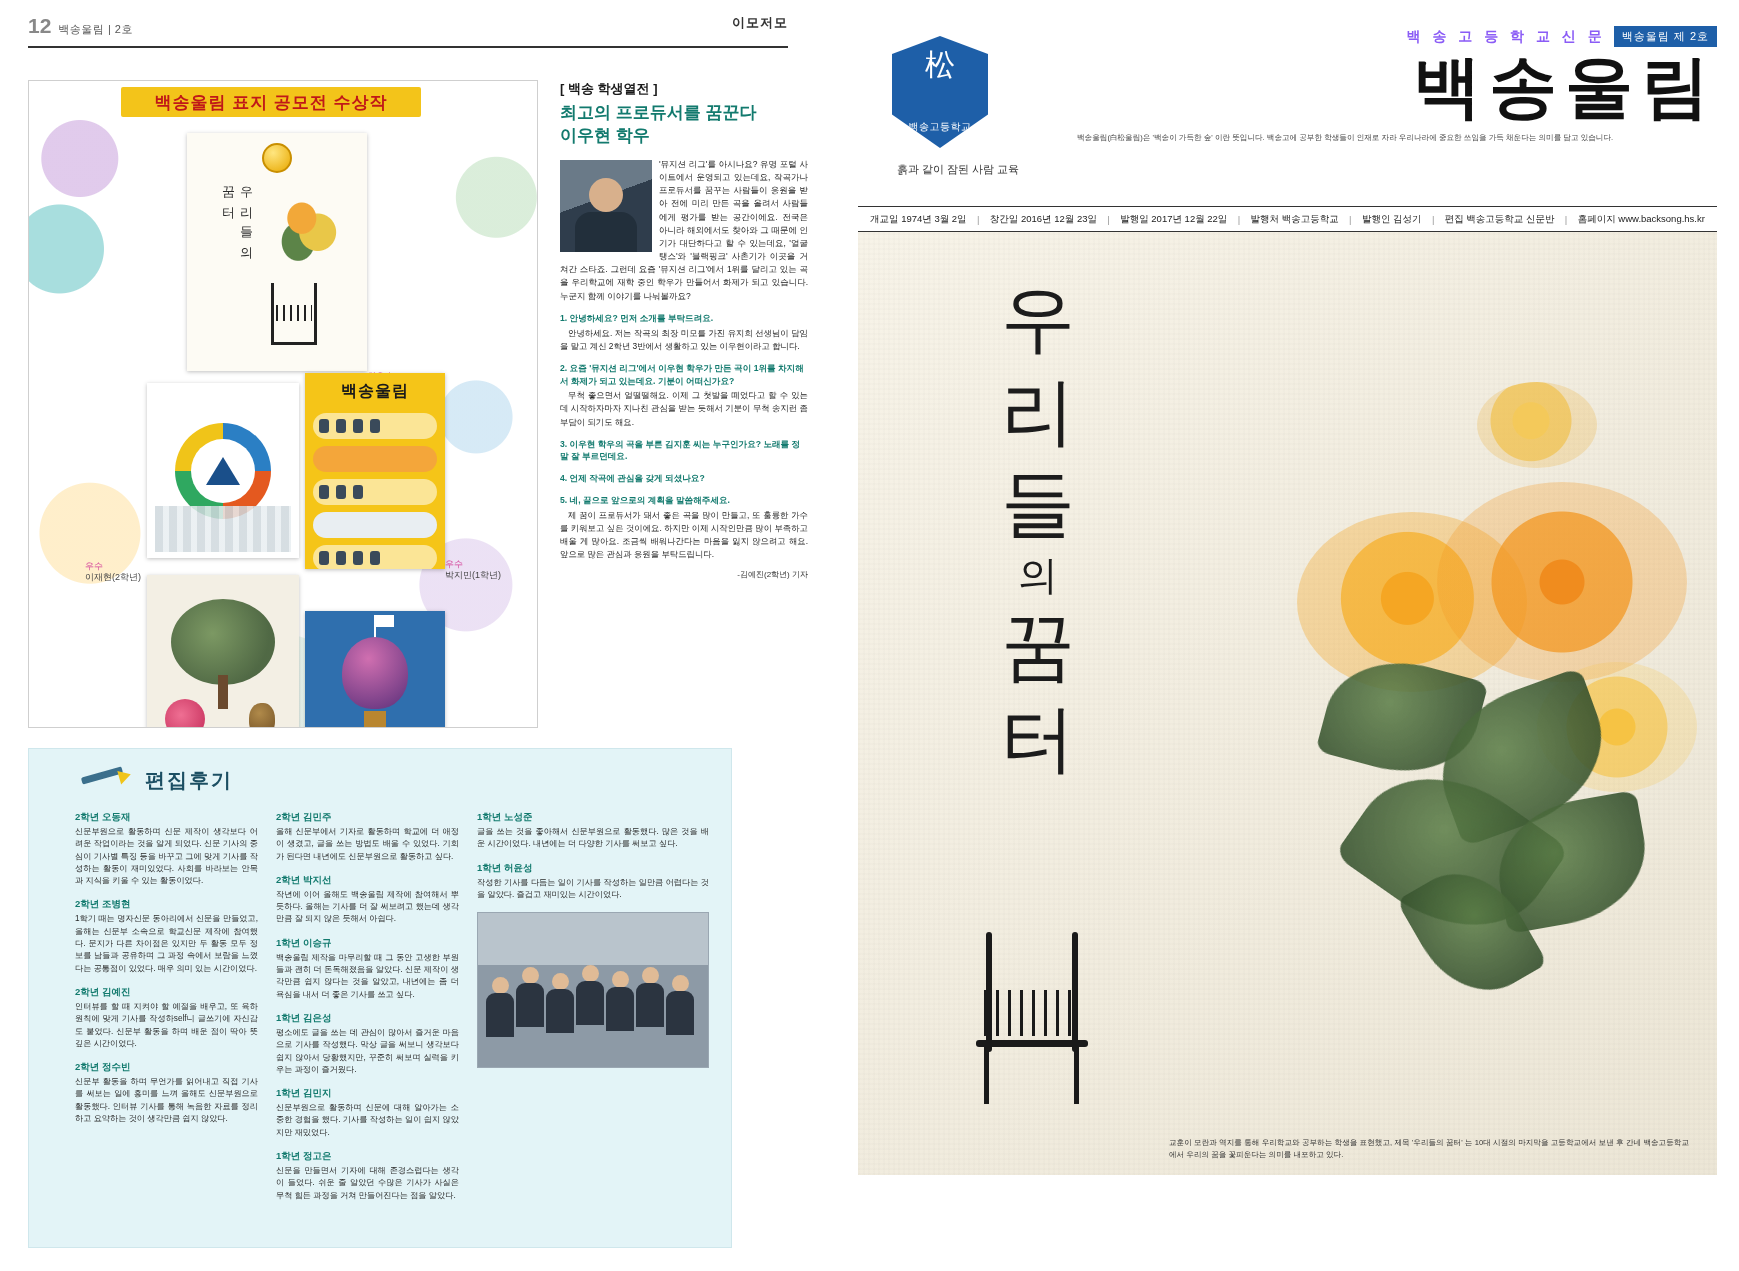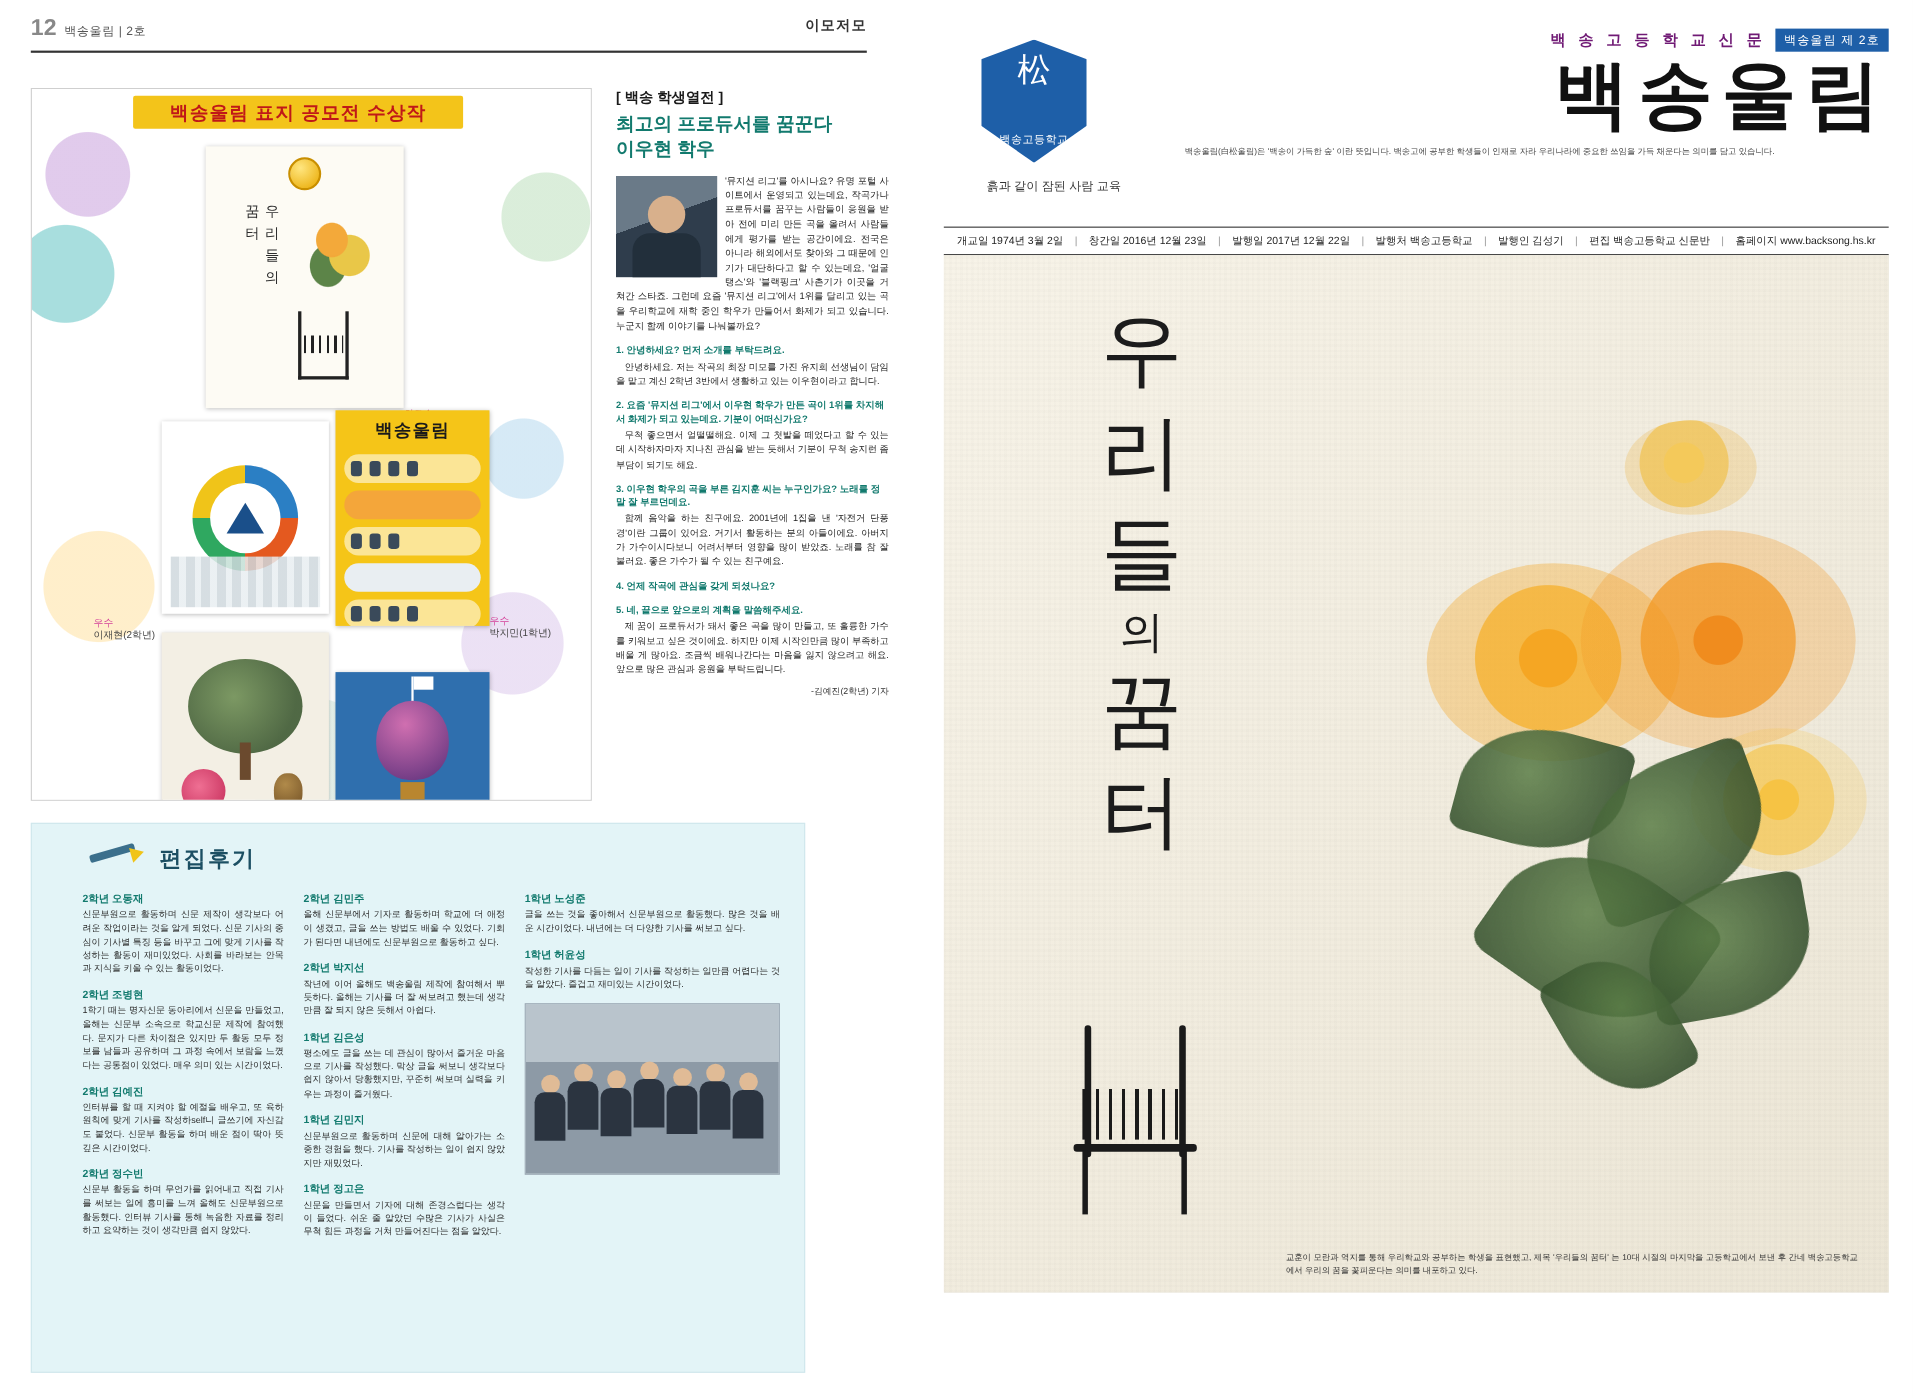--- a/index.html
+++ b/index.html
@@ -254,21 +254,21 @@
   .emblem-motto {
     position:absolute; left:0; top:126px; width:164px; text-align:center;
     font-size: 11px; color:#333;
   }
   .mh-right {
     position:absolute; right: 0; top: 6px; width: 640px; text-align: right;
   }
   .mh-topline {
     display:flex; justify-content:flex-end; align-items:center; gap:8px; margin-bottom:4px;
   }
-  .mh-school { font-size: 14px; letter-spacing: 4px; color:#701a75; font-weight:bold;font-family:Liberation Serif, serif;}
+  .mh-school { font-size: 14px; letter-spacing: 4px; color:#8b5cf6; font-weight:bold;}
   .mh-issue {
     background:#1e5fa8; color:#fff; font-size:11px; padding:3px 8px; letter-spacing:1px;
   }
   .mh-logo {
     font-size: 68px; font-weight: bold; color:#111; letter-spacing: 8px;
     font-family: "DejaVu Serif", serif; line-height: 1.05; margin-top:2px;
   }
   .mh-sub { font-size: 7.6px; color:#444; line-height:1.5; margin-top:10px; text-align:justify;}
   .info-bar {
     position: absolute; left: 10px; top: 206px; right: 22px; height: 26px;
@@ -424,21 +424,20 @@
       <div class="qa">
         <div class="qa-q">1. 안녕하세요? 먼저 소개를 부탁드려요.</div>
         <div class="qa-a">안녕하세요. 저는 작곡의 최장 미모를 가진 유지희 선생님이 담임을 맡고 계신 2학년 3반에서 생활하고 있는 이우현이라고 합니다.</div>
       </div>
       <div class="qa">
         <div class="qa-q">2. 요즘 '뮤지션 리그'에서 이우현 학우가 만든 곡이 1위를 차지해서 화제가 되고 있는데요. 기분이 어떠신가요?</div>
         <div class="qa-a">무척 좋으면서 얼떨떨해요. 이제 그 첫발을 떼었다고 할 수 있는데 시작하자마자 지나친 관심을 받는 듯해서 기분이 무척 송지런 좀 부담이 되기도 해요.</div>
       </div>
       <div class="qa">
         <div class="qa-q">3. 이우현 학우의 곡을 부른 김지훈 씨는 누구인가요? 노래를 정말 잘 부르던데요.</div>
-        <div class="qa-a">함께 음악을 하는 친구에요. 2001년에 1집을 낸 '자전거 단풍경'이란 그룹이 있어요. 거기서 활동하는 분의 아들이에요. 아버지가 가수이시다보니 어려서부터 영향을 많이 받았죠. 노래를 참 잘 불러요. 좋은 가수가 될 수 있는 친구예요.</div>
       </div>
       <div class="qa">
         <div class="qa-q">4. 언제 작곡에 관심을 갖게 되셨나요?</div>
       </div>
       <div class="qa">
         <div class="qa-q">5. 네, 끝으로 앞으로의 계획을 말씀해주세요.</div>
         <div class="qa-a">제 꿈이 프로듀서가 돼서 좋은 곡을 많이 만들고, 또 훌륭한 가수를 키워보고 싶은 것이에요. 하지만 이제 시작인만큼 많이 부족하고 배울 게 많아요. 조금씩 배워나간다는 마음을 잃지 않으려고 해요. 앞으로 많은 관심과 응원을 부탁드립니다.</div>
       </div>
       <div class="byline">-김예진(2학년) 기자</div>
     </div>
@@ -472,20 +471,24 @@
         </div>
 
         <div class="ed-col">
           <div class="ed-item">
             <div class="ed-name">2학년 김민주</div>
             <div class="ed-body">올해 신문부에서 기자로 활동하며 학교에 더 애정이 생겼고, 글을 쓰는 방법도 배울 수 있었다. 기회가 된다면 내년에도 신문부원으로 활동하고 싶다.</div>
           </div>
           <div class="ed-item">
             <div class="ed-name">2학년 박지선</div>
             <div class="ed-body">작년에 이어 올해도 백송울림 제작에 참여해서 뿌듯하다. 올해는 기사를 더 잘 써보려고 했는데 생각만큼 잘 되지 않은 듯해서 아쉽다.</div>
+          </div>
+          <div class="ed-item">
+            <div class="ed-name">1학년 이승규</div>
+            <div class="ed-body">백송울림 제작을 마무리할 때 그 동안 고생한 부원들과 괜히 더 돈독해졌음을 알았다. 신문 제작이 생각만큼 쉽지 않다는 것을 알았고, 내년에는 좀 더 욕심을 내서 더 좋은 기사를 쓰고 싶다.</div>
           </div>
           <div class="ed-item">
             <div class="ed-name">1학년 김은성</div>
             <div class="ed-body">평소에도 글을 쓰는 데 관심이 많아서 즐거운 마음으로 기사를 작성했다. 막상 글을 써보니 생각보다 쉽지 않아서 당황했지만, 꾸준히 써보며 실력을 키우는 과정이 즐거웠다.</div>
           </div>
           <div class="ed-item">
             <div class="ed-name">1학년 김민지</div>
             <div class="ed-body">신문부원으로 활동하며 신문에 대해 알아가는 소중한 경험을 했다. 기사를 작성하는 일이 쉽지 않았지만 재밌었다.</div>
           </div>
           <div class="ed-item">

